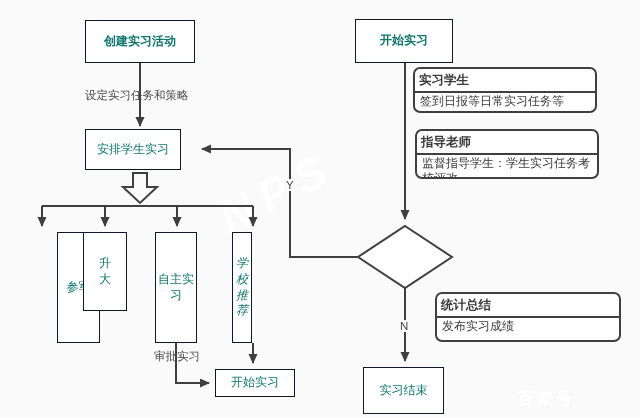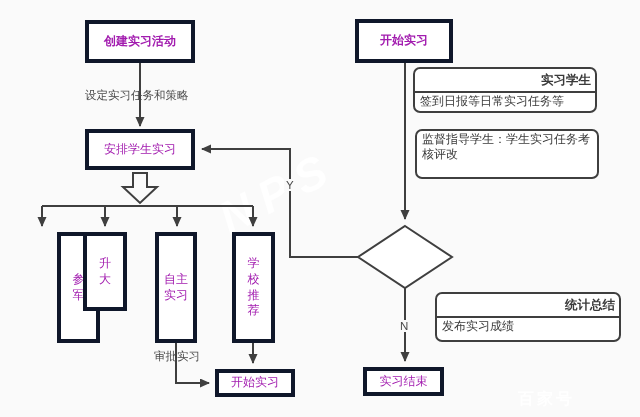--- a/index.html
+++ b/index.html
@@ -1,25 +1,25 @@
 <!DOCTYPE html>
 <html><head>
 <meta charset="utf-8">
 <style>
   html,body{margin:0;padding:0;}
   body{font-family:"Liberation Sans","DejaVu Sans",sans-serif;}
   #stage{position:relative;width:640px;height:417px;background:#fafafa;overflow:hidden;}
   #wires{position:absolute;left:0;top:0;z-index:2;}
-  .node{position:absolute;box-sizing:border-box;border:4px solid #0f172a;background:#fff;
+  .node{position:absolute;box-sizing:border-box;border:1px solid #0f172a;background:#fff;
         display:flex;align-items:center;justify-content:center;text-align:center;
-        font-size:12px;color:#a21caf;line-height:1.3;z-index:3;}
+        font-size:12px;color:#0f766e;line-height:1.3;z-index:3;}
   .bold{font-weight:bold;}
   .callout{position:absolute;box-sizing:border-box;border:2px solid #3f3f3f;border-radius:7px;
         background:#fff;color:#3a3a3a;z-index:3;overflow:hidden;}
-  .callout .hdr{border-bottom:2px solid #3f3f3f;font-weight:bold;text-align:right;
+  .callout .hdr{border-bottom:2px solid #3f3f3f;font-weight:bold;text-align:left;
         font-size:12.5px;padding:3px 4px 2px;}
   .callout .bd{font-size:12px;padding:2px 5px;text-align:left;line-height:1.25;font-family:Liberation Mono, monospace;}
   .lbl{position:absolute;font-size:11.5px;color:#4a4a4a;z-index:4;}
   .onwire{background:#fafafa;padding:0 2px;}
   .dlabel{position:absolute;z-index:4;font-size:11px;color:#3a3a3a;text-align:center;}
   .wm-center{position:absolute;z-index:1;color:rgba(255,255,255,0.85);font-size:46px;
         font-weight:bold;font-style:italic;letter-spacing:10px;transform:rotate(-28deg);
         user-select:none;}
   .wm-br{position:absolute;z-index:5;color:rgba(255,255,255,0.92);font-size:16px;
         font-weight:bold;letter-spacing:3px;user-select:none;}
@@ -58,43 +58,44 @@
       <path d="M176,343 L176,383 L209,383" marker-end="url(#arw)"></path>
 
       <polygon points="133,173 147,173 147,187 157,187 140,203 123,187 133,187" fill="#fafafa"></polygon>
 
       <polygon points="405,226 452,257 405,288 358,257" fill="#ffffff"></polygon>
     </g>
   </svg>
 
   <div class="node bold" style="left:85px;top:20px;width:110px;height:43px;">创建实习活动</div>
 
-  <div class="node" style="left:85px;top:129px;width:110px;height:41px;">安排学生实习</div>
+  <div class="node" style="left:85px;top:129px;width:96px;height:41px;">安排学生实习</div>
 
   <div class="node" style="left:20px;top:232px;width:43px;height:111px;padding:0 6px;margin-left:37px;">参军</div>
 
   <div class="node" style="left:83px;top:232px;width:44px;height:79px;padding:0 18px;">升大</div>
 
   <div class="node" style="left:155px;top:232px;width:42px;height:111px;padding:0 2px;">自主实习</div>
 
-  <div class="node" style="left:232px;top:232px;width:43px;height:111px;padding:0 6px;">学校推荐</div>
+  <div class="node" style="left:232px;top:232px;width:20px;height:111px;padding:0 6px;font-style:italic;">学校推荐</div>
 
   <div class="node" style="left:215px;top:369px;width:80px;height:28px;">开始实习</div>
 
   <div class="node bold" style="left:355px;top:19px;width:98px;height:44px;">开始实习</div>
 
-  <div class="node" style="left:363px;top:367px;width:81px;height:29px;">实习结束</div>
+  <div class="node" style="left:363px;top:367px;width:81px;height:47px;">实习结束</div>
 
 
   <div class="callout" style="left:413px;top:67px;width:184px;height:46px;">
     <div class="hdr">实习学生</div>
     <div class="bd">签到日报等日常实习任务等</div>
   </div>
 
   <div class="callout" style="left:415px;top:129px;width:184px;height:50px;">
+    <div class="hdr">指导老师</div>
     <div class="bd">监督指导学生：学生实习任务考核评改</div>
   </div>
 
   <div class="callout" style="left:435px;top:292px;width:186px;height:50px;">
     <div class="hdr">统计总结</div>
     <div class="bd">发布实习成绩</div>
   </div>
 
   <div class="lbl" style="left:85px;top:88px;width:112px;text-align:left;">设定实习任务和策略</div>
 

